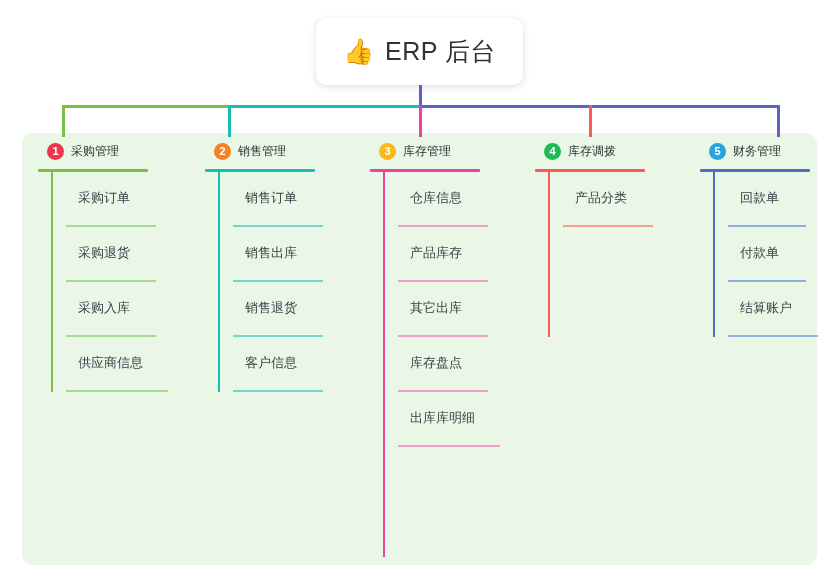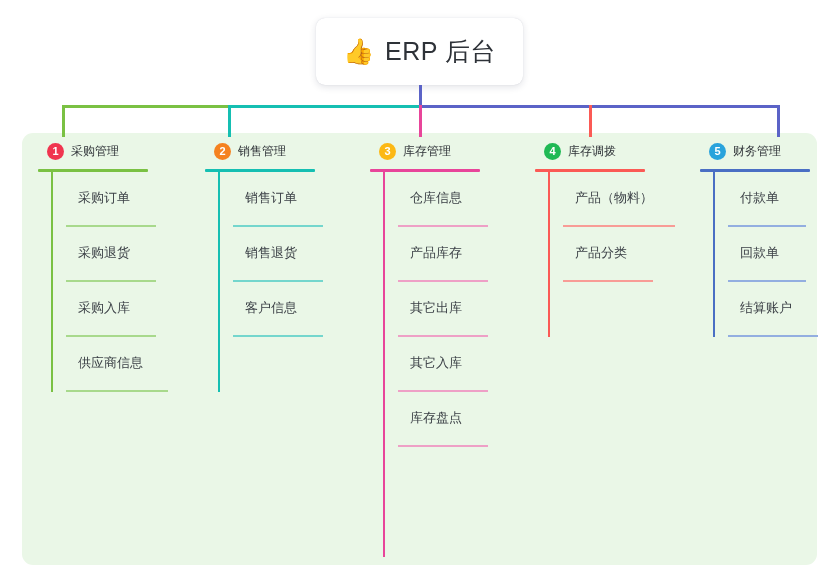--- a/index.html
+++ b/index.html
@@ -124,20 +124,24 @@
           <span class="col-title">销售管理</span>
         </div>
         <div class="head-rule" style="width: 110px; background: rgb(21, 191, 178);"></div>
         <div class="leaves">
           <div class="spine" style="background: rgb(21, 191, 178); height: 220px;"></div>
           <div class="leaf">
             <span class="leaf-label">销售订单</span>
             <div class="leaf-rule" style="width: 90px; background: rgb(116, 214, 205);"></div>
           </div>
           <div class="leaf">
+            <span class="leaf-label">销售出库</span>
+            <div class="leaf-rule" style="width: 90px; background: rgb(116, 214, 205);"></div>
+          </div>
+          <div class="leaf">
             <span class="leaf-label">销售退货</span>
             <div class="leaf-rule" style="width: 90px; background: rgb(116, 214, 205);"></div>
           </div>
           <div class="leaf">
             <span class="leaf-label">客户信息</span>
             <div class="leaf-rule" style="width: 90px; background: rgb(116, 214, 205);"></div>
           </div>
         </div>
       </div>
       <div class="col" style="left: 370px;">
@@ -154,63 +158,59 @@
           </div>
           <div class="leaf">
             <span class="leaf-label">产品库存</span>
             <div class="leaf-rule" style="width: 90px; background: rgb(238, 160, 198);"></div>
           </div>
           <div class="leaf">
             <span class="leaf-label">其它出库</span>
             <div class="leaf-rule" style="width: 90px; background: rgb(238, 160, 198);"></div>
           </div>
           <div class="leaf">
-            <span class="leaf-label">其它入库</span>
-            <div class="leaf-rule" style="width: 90px; background: rgb(238, 160, 198);"></div>
-          </div>
-          <div class="leaf">
             <span class="leaf-label">库存盘点</span>
             <div class="leaf-rule" style="width: 90px; background: rgb(238, 160, 198);"></div>
+          </div>
+          <div class="leaf">
+            <span class="leaf-label">出库库明细</span>
+            <div class="leaf-rule" style="width: 102px; background: rgb(238, 160, 198);"></div>
           </div>
         </div>
       </div>
       <div class="col" style="left: 535px;">
         <div class="col-head">
           <span class="badge" style="background: rgb(32, 185, 85);">4</span>
           <span class="col-title">库存调拨</span>
         </div>
         <div class="head-rule" style="width: 110px; background: rgb(251, 90, 85);"></div>
         <div class="leaves">
           <div class="spine" style="background: rgb(251, 90, 85); height: 165px;"></div>
           <div class="leaf">
-            <span class="leaf-label">产品（物料）</span>
-            <div class="leaf-rule" style="width: 112px; background: rgb(248, 156, 150);"></div>
-          </div>
-          <div class="leaf">
             <span class="leaf-label">产品分类</span>
             <div class="leaf-rule" style="width: 90px; background: rgb(248, 156, 150);"></div>
           </div>
         </div>
       </div>
       <div class="col" style="left: 700px;">
         <div class="col-head">
           <span class="badge" style="background: rgb(41, 163, 220);">5</span>
           <span class="col-title">财务管理</span>
         </div>
         <div class="head-rule" style="width: 110px; background: rgb(74, 111, 196);"></div>
         <div class="leaves">
           <div class="spine" style="background: rgb(74, 111, 196); height: 165px;"></div>
           <div class="leaf">
+            <span class="leaf-label">回款单</span>
+            <div class="leaf-rule" style="width: 78px; background: rgb(147, 174, 224);"></div>
+          </div>
+          <div class="leaf">
             <span class="leaf-label">付款单</span>
             <div class="leaf-rule" style="width: 78px; background: rgb(147, 174, 224);"></div>
           </div>
           <div class="leaf">
-            <span class="leaf-label">回款单</span>
-            <div class="leaf-rule" style="width: 78px; background: rgb(147, 174, 224);"></div>
-          </div>
-          <div class="leaf">
             <span class="leaf-label">结算账户</span>
             <div class="leaf-rule" style="width: 90px; background: rgb(147, 174, 224);"></div>
           </div>
         </div>
       </div>
     </div>
 </div>
 
 </body></html>

